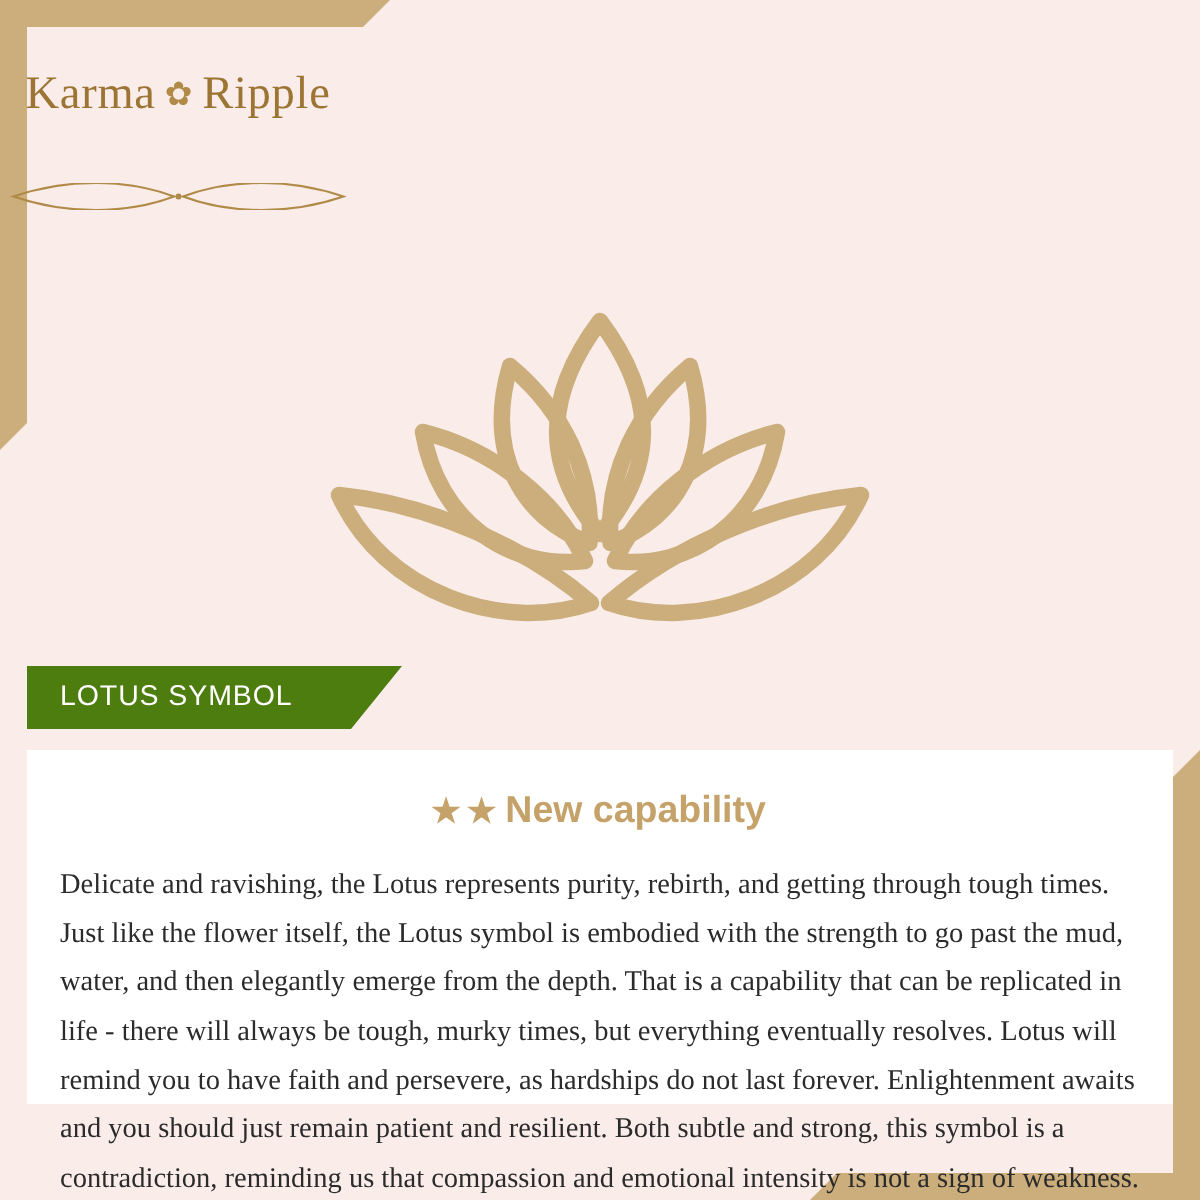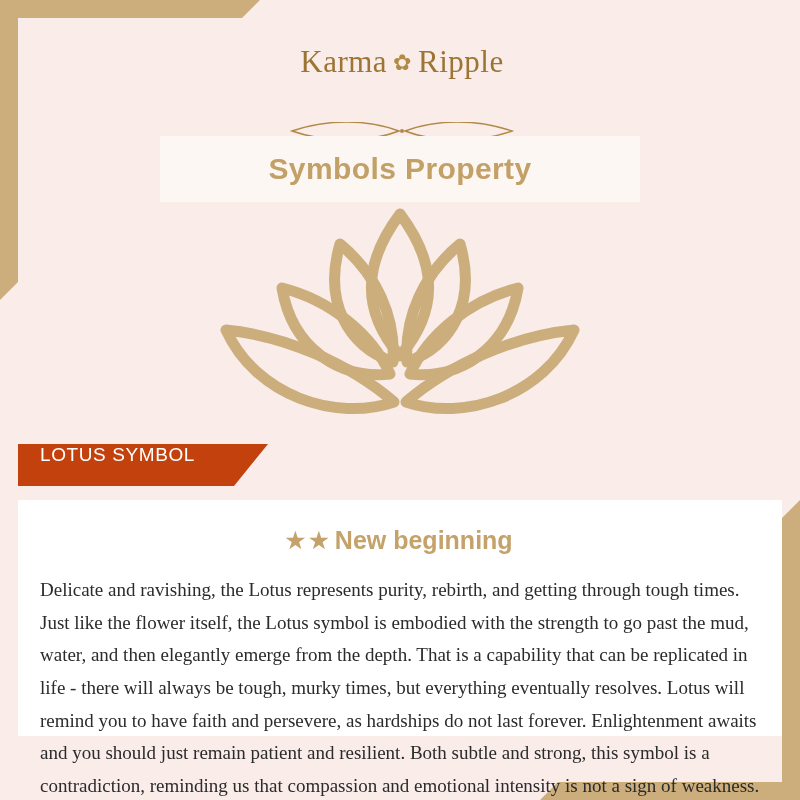--- a/index.html
+++ b/index.html
@@ -61,23 +61,22 @@
     left: 18px;
     right: 18px;
     bottom: 18px;
     background: #f9ece9;
   }
 
   
   .brand {
     position: absolute;
     top: 44px;
-    left: 4px;
+    left: 17px;
     right: 0;
-    text-align: center;
   }
   .brand-name {
     font-family: "Liberation Serif", serif;
     font-size: 31px;
     color: #9c7433;
     letter-spacing: 0.5px;
     display: inline-block;
     position: relative;
   }
   .brand-name .kr-lotus {
@@ -126,24 +125,24 @@
     height: 260px;
   }
 
   
   .ribbon {
     position: absolute;
     left: 18px;
     top: 444px;
     height: 42px;
     width: 250px;
-    background: #c2410c;
+    background: #4d7c0f;
     clip-path: polygon(0 0, 250px 0, 216px 42px, 0 42px);
     display: flex;
-    align-items: flex-start;
+    align-items: center;
   }
   .ribbon-text {
     color: #ffffff;
     font-size: 19px;
     letter-spacing: 0.6px;
     padding-left: 22px;
   }
 
   
   .panel {
@@ -199,23 +198,20 @@
     <div class="brand-name">
       <span>Karma</span><span class="kr-lotus">✿</span><span>Ripple</span>
       <svg class="brand-flourish" viewBox="0 0 230 18">
         <path d="M5 9 C 40 -3, 80 -3, 112 9 C 80 21, 40 21, 5 9 Z" fill="none" stroke="#b08a46" stroke-width="1.4"></path>
         <path d="M225 9 C 190 -3, 150 -3, 118 9 C 150 21, 190 21, 225 9 Z" fill="none" stroke="#b08a46" stroke-width="1.4"></path>
         <circle cx="115" cy="9" r="2" fill="#b08a46"></circle>
       </svg>
     </div>
   </div>
 
-  <div class="title-band">
-    <span class="title-band-text">Symbols Property</span>
-  </div>
 
   <svg class="lotus-art" viewBox="0 0 420 260">
     <g fill="none" stroke="#cbae7c" stroke-width="11" stroke-linejoin="round" stroke-linecap="round">
 
       <path d="M210 18 C 243 62, 253 110, 210 160 C 167 110, 177 62, 210 18 Z"></path>
 
       <path d="M150 48 C 186 78, 206 120, 203 166 C 158 150, 133 106, 150 48 Z"></path>
       <path d="M270 48 C 234 78, 214 120, 217 166 C 262 150, 287 106, 270 48 Z"></path>
 
       <path d="M92 92 C 140 104, 182 138, 200 178 C 150 184, 102 152, 92 92 Z"></path>
@@ -227,18 +223,18 @@
   </svg>
 
   <div class="ribbon">
     <span class="ribbon-text">LOTUS SYMBOL</span>
   </div>
 
   <div class="panel">
     <div class="headline">
       <span class="star">★</span>
       <span class="star">★</span>
-      <span class="h-word">New beginning</span>
+      <span class="h-word">New capability</span>
     </div>
     <p class="body-copy">Delicate and ravishing, the Lotus represents purity, rebirth, and getting through tough times. Just like the flower itself, the Lotus symbol is embodied with the strength to go past the mud, water, and then elegantly emerge from the depth. That is a capability that can be replicated in life - there will always be tough, murky times, but everything eventually resolves. Lotus will remind you to have faith and persevere, as hardships do not last forever. Enlightenment awaits and you should just remain patient and resilient. Both subtle and strong, this symbol is a contradiction, reminding us that compassion and emotional intensity is not a sign of weakness.</p>
   </div>
 
 </div>
 
 </body></html>

